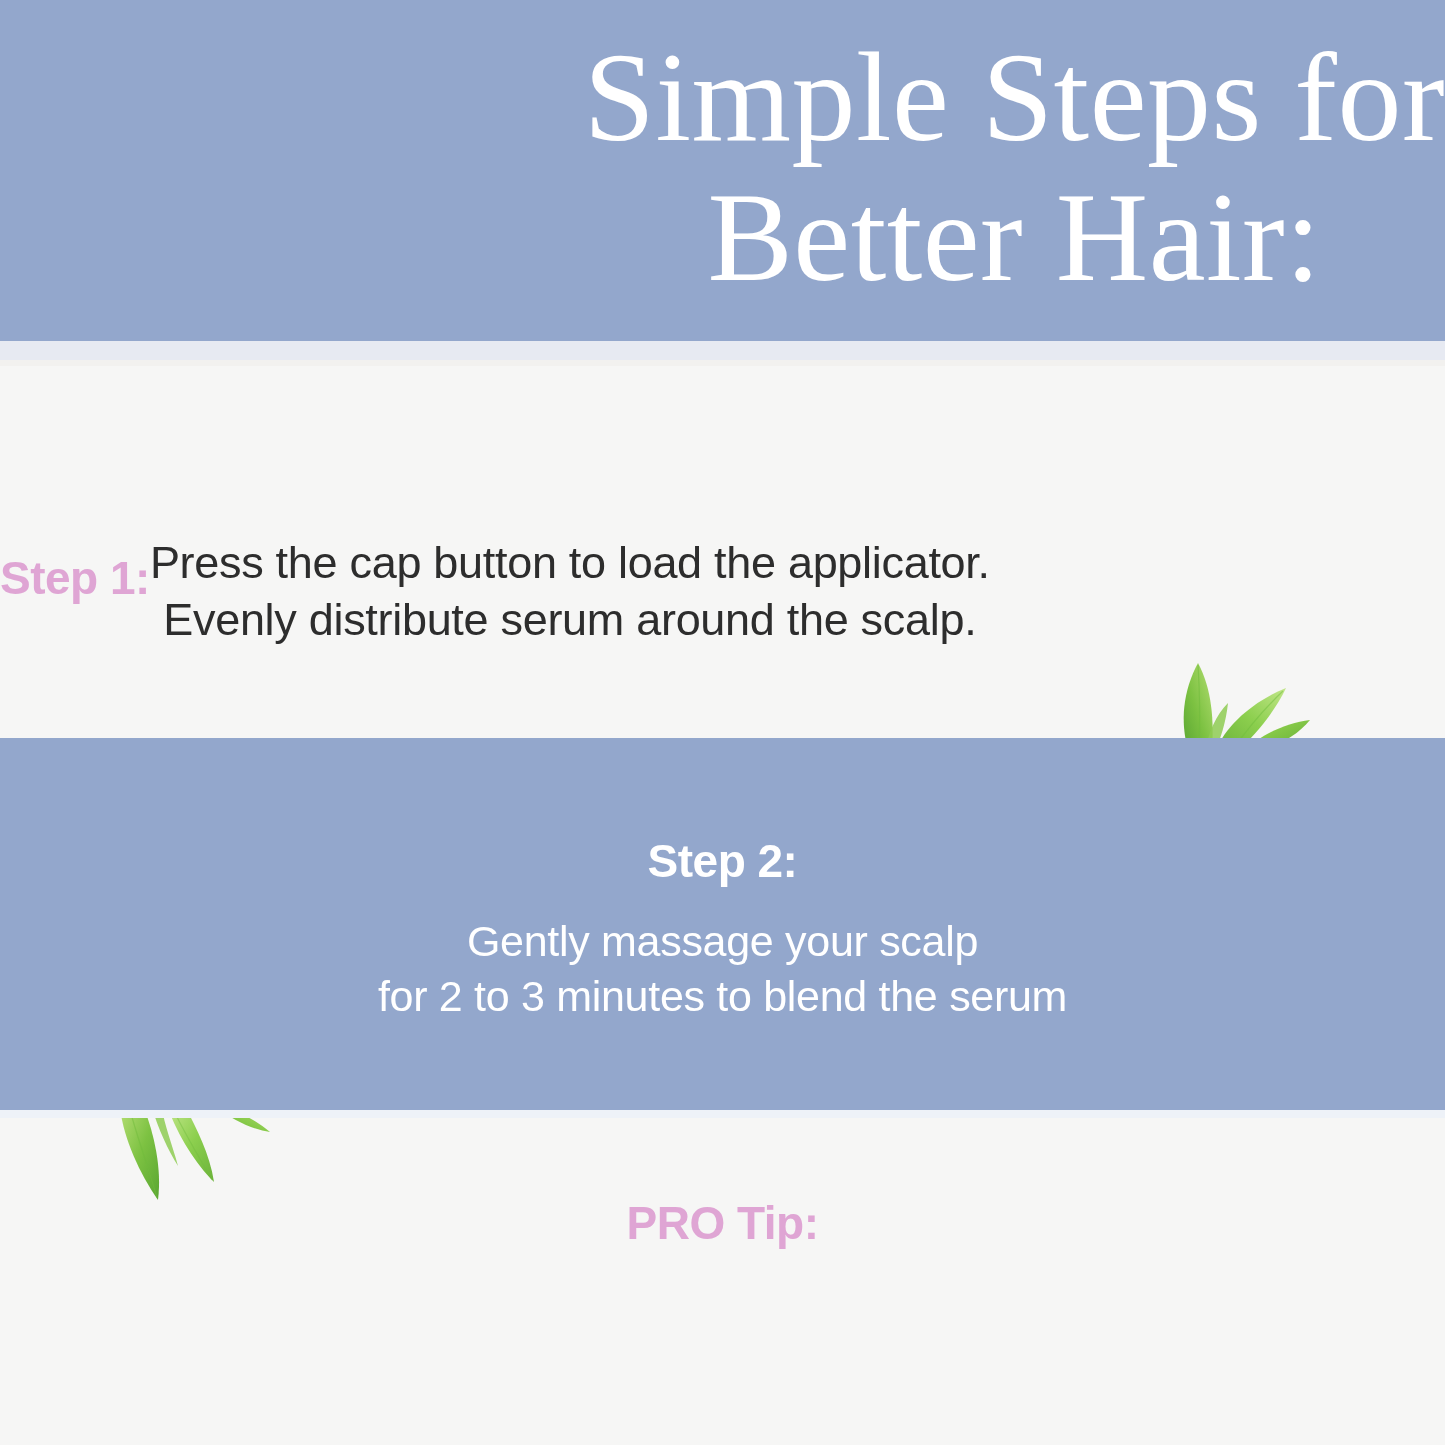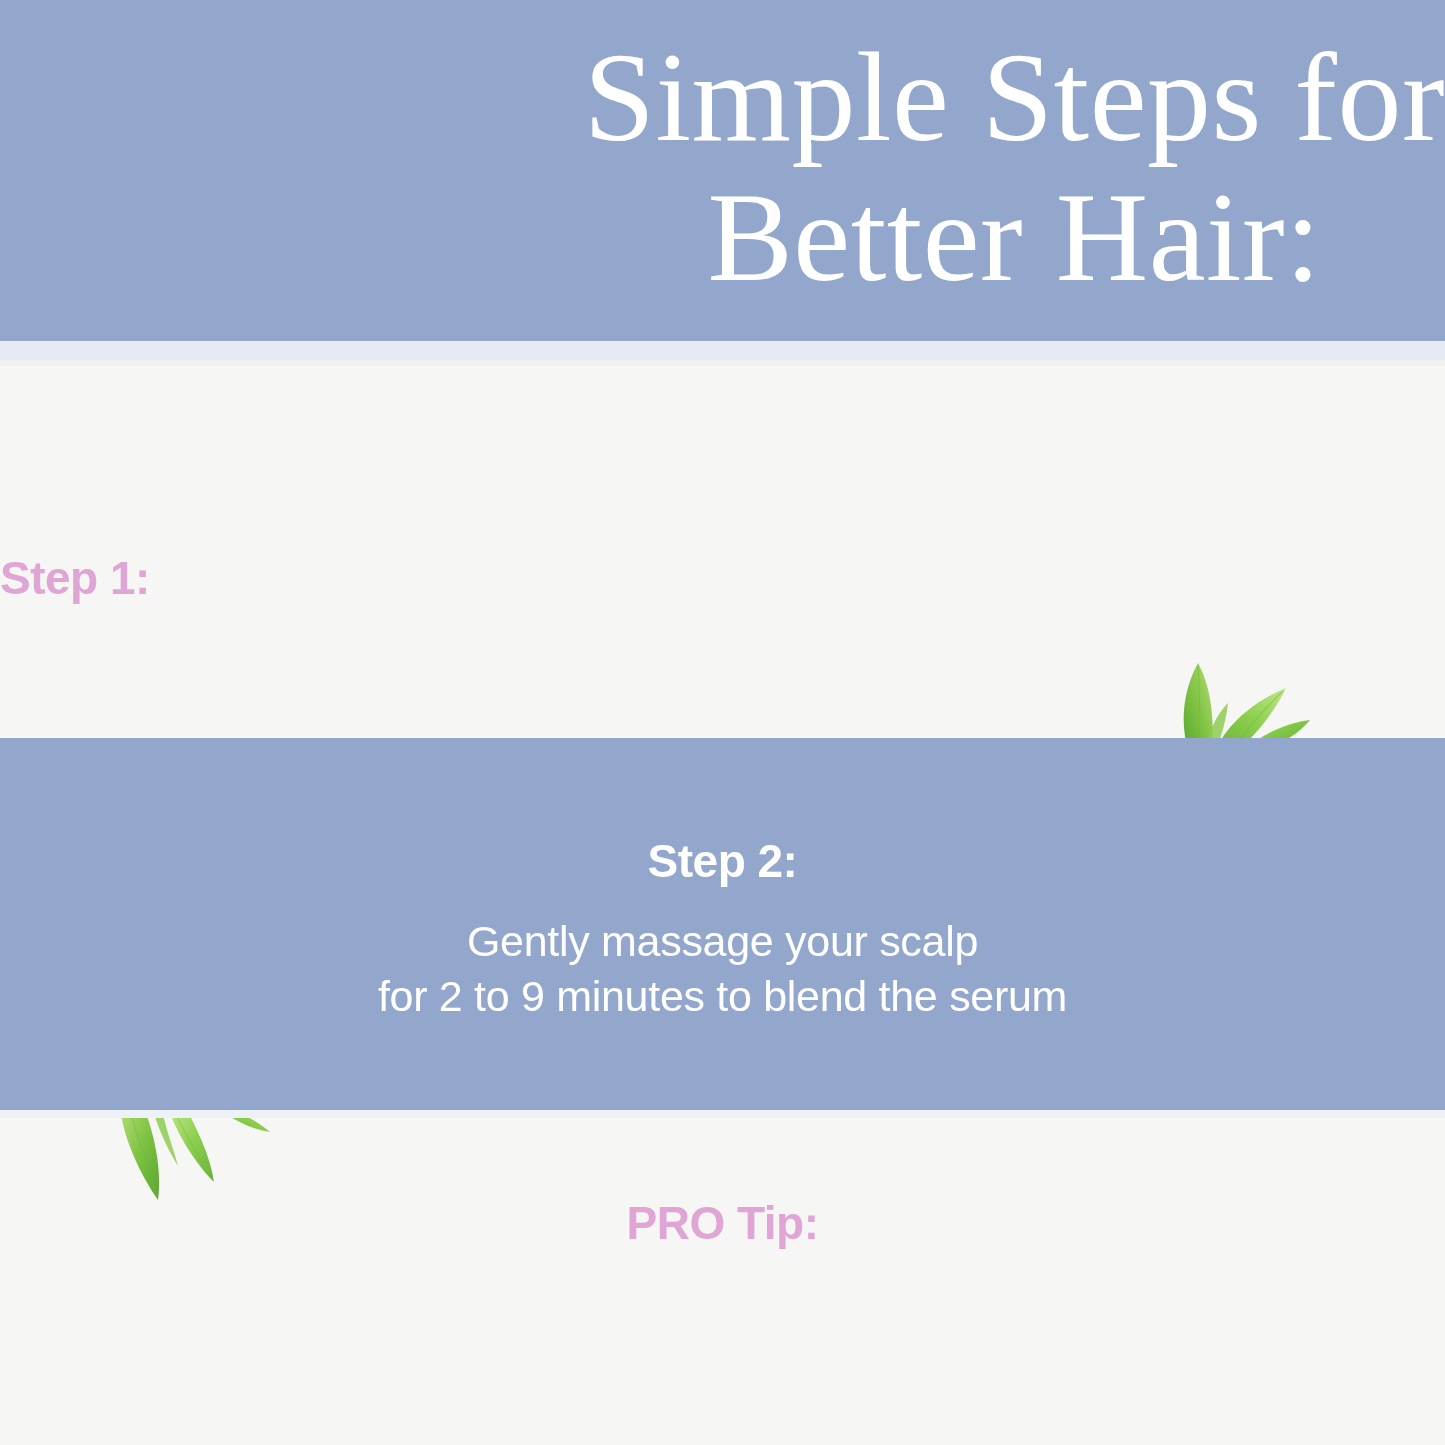--- a/index.html
+++ b/index.html
@@ -173,20 +173,22 @@
 
   <div class="header-band">
     <h1 class="header-title">Simple Steps for
 Better Hair:</h1>
   </div>
   <div class="header-underband"></div>
   <div class="header-underband-2"></div>
 
   <div class="section-step1">
     <div class="step-heading pink">Step 1:</div>
+    <div class="step-body dark">Press the cap button to load the applicator.
+Evenly distribute serum around the scalp.</div>
   </div>
 
   <div class="leaf-cluster leaf-cluster-top-right">
     <svg viewBox="0 0 215 95" xmlns="http://www.w3.org/2000/svg" aria-hidden="true">
       <defs>
         <linearGradient id="lg1" x1="0" y1="1" x2="1" y2="0">
           <stop offset="0%" stop-color="#5aa632"></stop>
           <stop offset="45%" stop-color="#7dc242"></stop>
           <stop offset="100%" stop-color="#b5de74"></stop>
         </linearGradient>
@@ -210,21 +212,21 @@
 
       <path d="M96 95 C110 80 136 68 160 65 C148 80 126 92 112 95 Z" fill="url(#lg3)"></path>
 
       <path d="M56 95 C58 78 66 60 78 48 C76 68 70 84 66 95 Z" fill="#8ecb52" opacity="0.85"></path>
     </svg>
   </div>
 
   <div class="section-step2">
     <div class="step-heading white">Step 2:</div>
     <div class="step-body white">Gently massage your scalp
-for 2 to 9 minutes to blend the serum</div>
+for 2 to 3 minutes to blend the serum</div>
   </div>
   <div class="step2-underband"></div>
 
   <div class="leaf-cluster leaf-cluster-bottom-left">
     <svg viewBox="0 0 215 100" xmlns="http://www.w3.org/2000/svg" aria-hidden="true">
       <defs>
         <linearGradient id="lg4" x1="0" y1="0" x2="1" y2="1">
           <stop offset="0%" stop-color="#b5de74"></stop>
           <stop offset="50%" stop-color="#7dc242"></stop>
           <stop offset="100%" stop-color="#5aa632"></stop>

